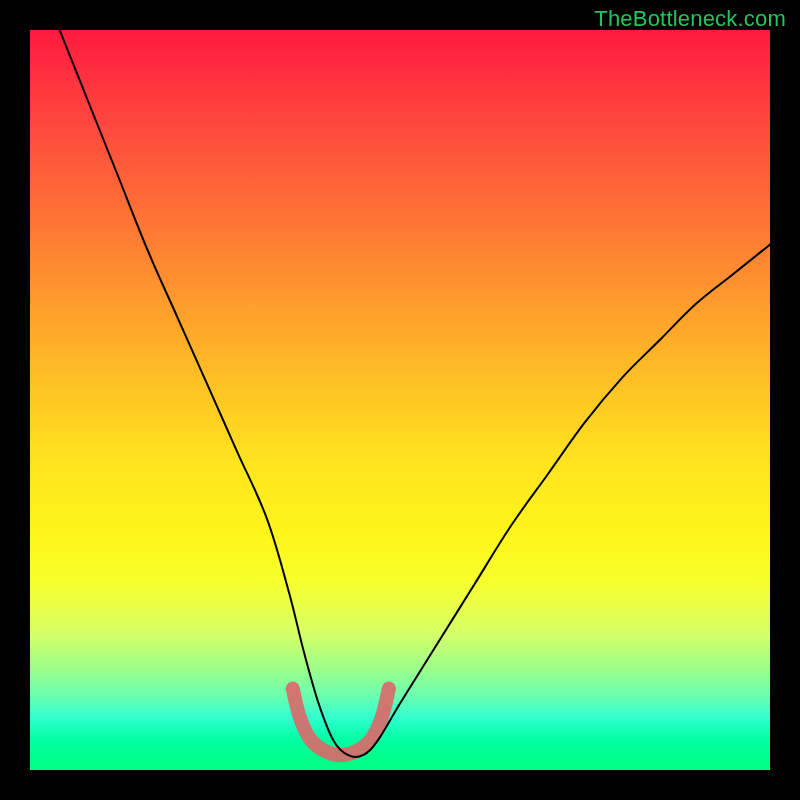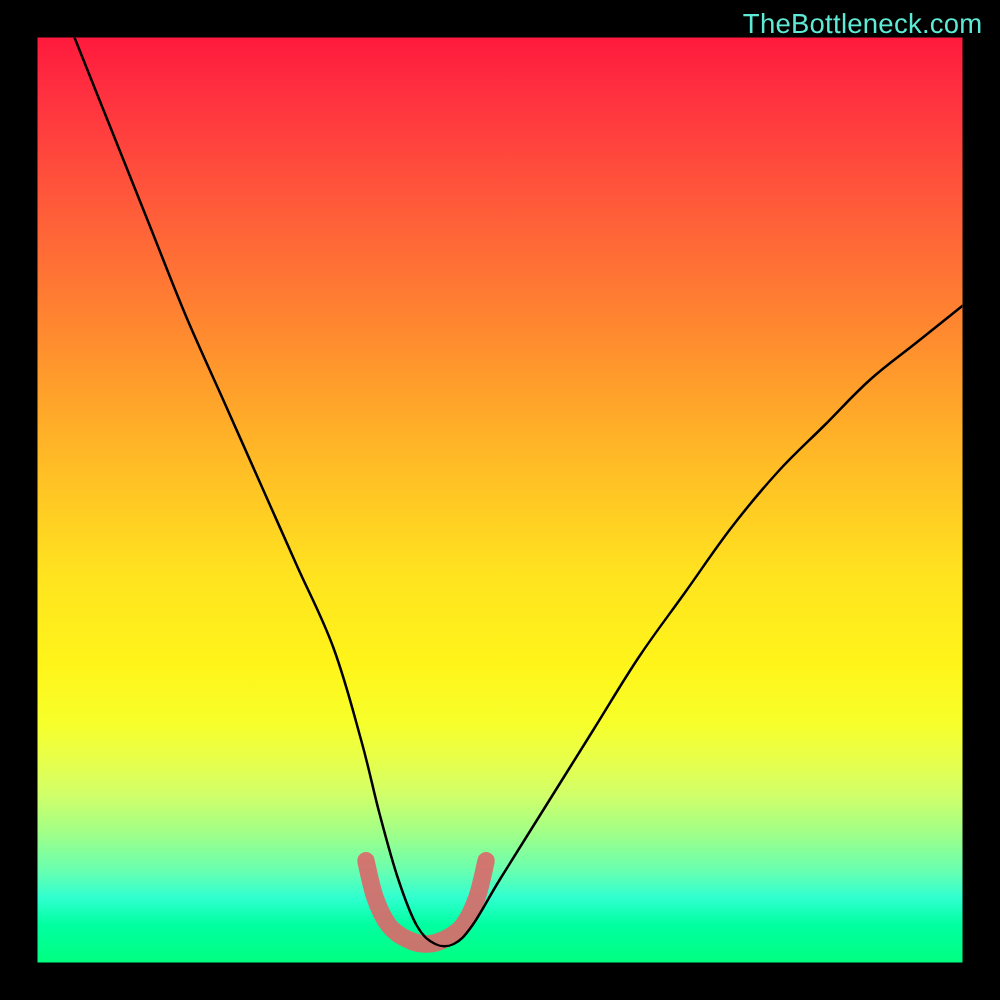--- a/index.html
+++ b/index.html
@@ -40,21 +40,21 @@
       #6affb0 90%,
       #30ffd0 93%,
       #00ffa0 96%,
       #00ff80 100%
     );
   }
   .watermark {
     position: absolute;
     top: 6px;
     right: 14px;
-    color: #5eead4;
+    color: #22c55e;
     font-size: 22px;
     font-weight: 500;
     letter-spacing: 0.2px;
     user-select: none;
   }
   svg.curves {
     position: absolute;
     left: 0;
     top: 0;
   }

